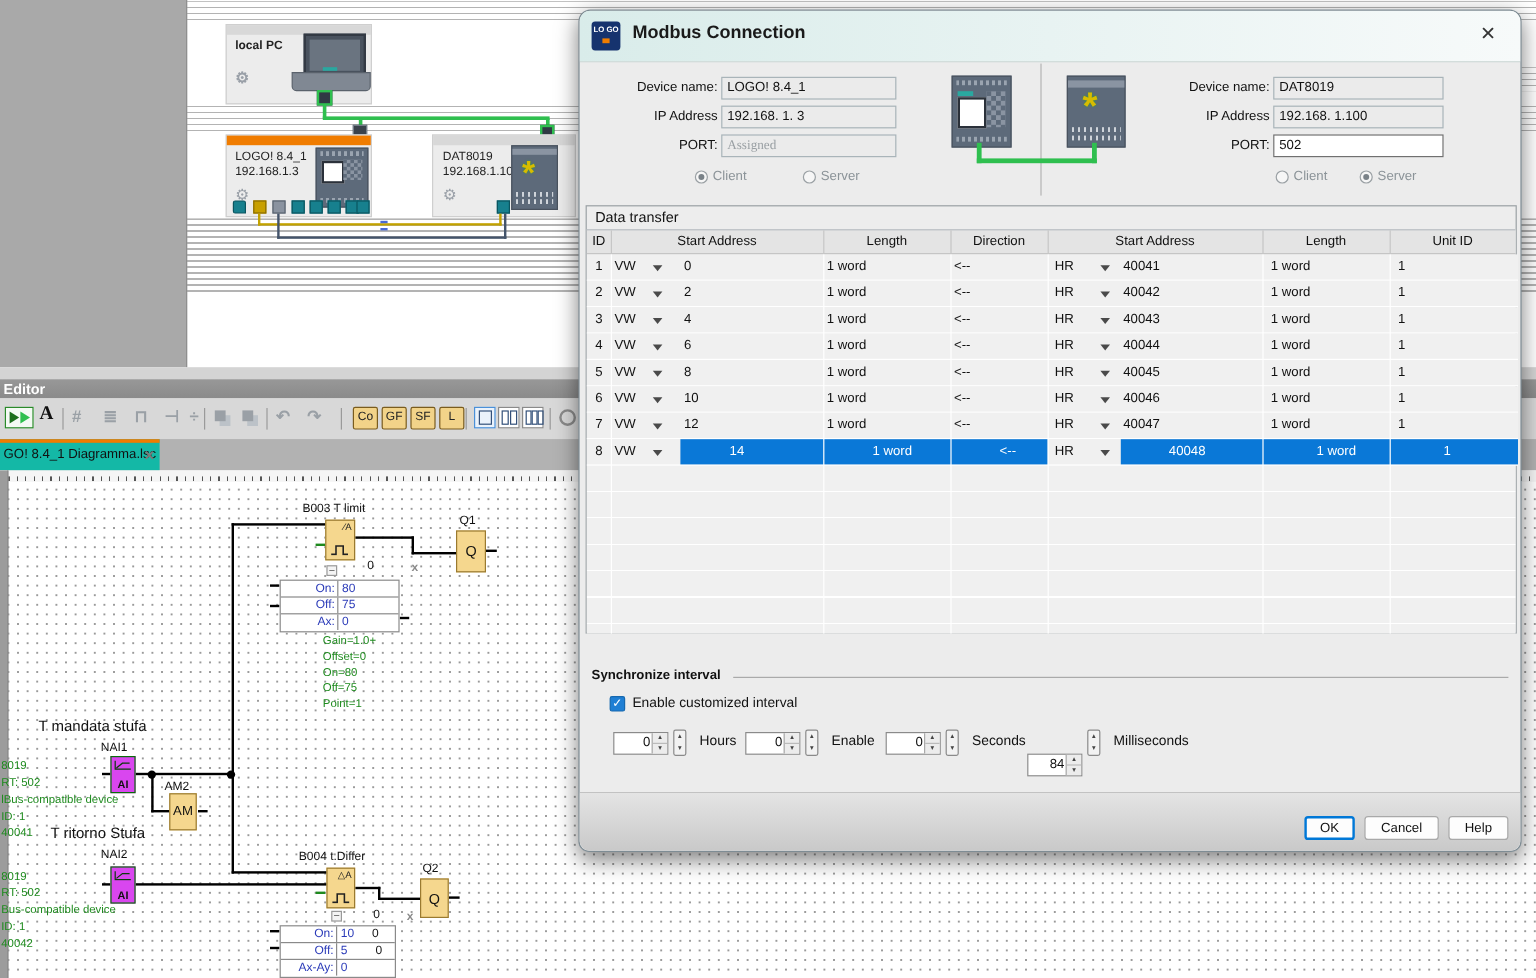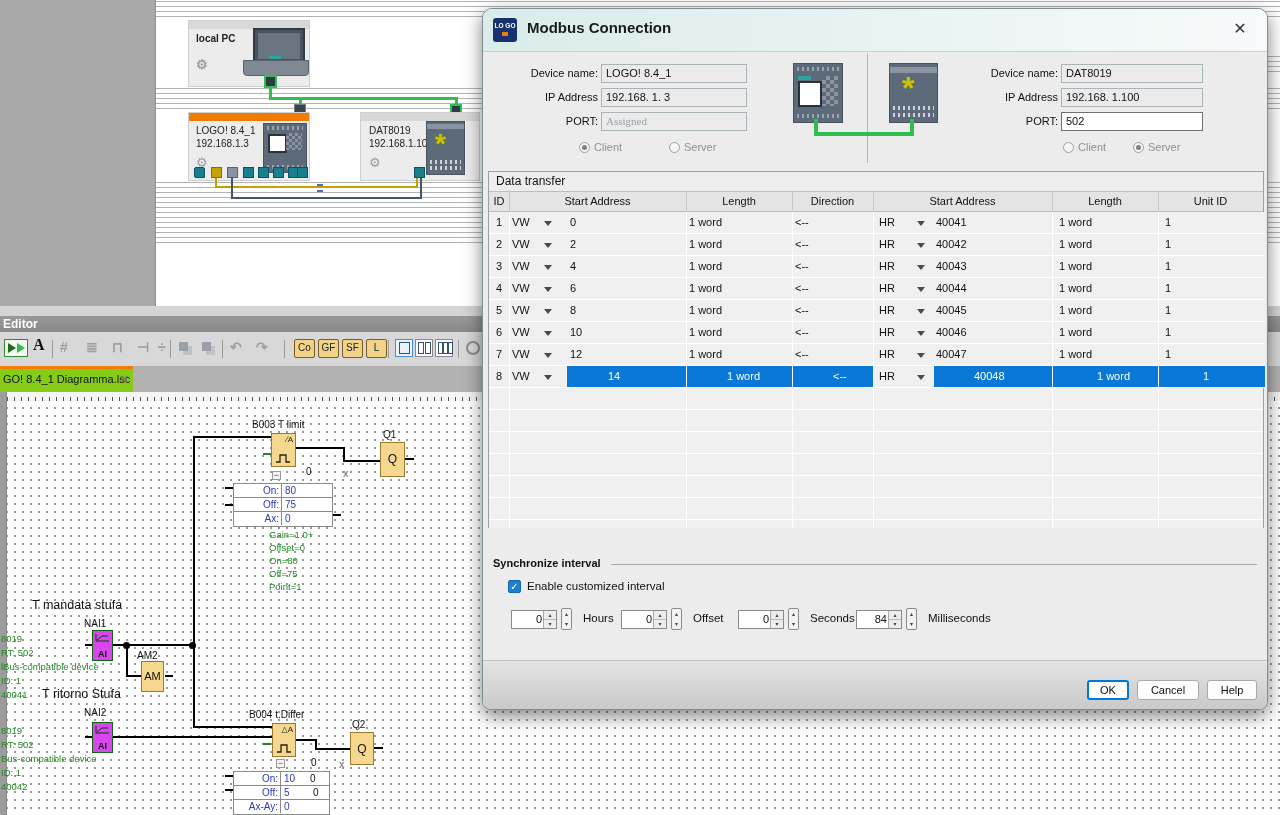--- a/index.html
+++ b/index.html
@@ -40,21 +40,21 @@
   .grayic{position:absolute;top:339px;color:#9aa0a6;font-size:14px;font-weight:bold;}
   .chip{position:absolute;top:339px;width:19px;height:17px;background:#f2d389;border:1px solid #7a5c1e;border-radius:2px;font-size:10px;text-align:center;line-height:16px;color:#222;}
   .colbtn{position:absolute;top:339px;width:18px;height:18px;background:#fff;border:1px solid #8a8a8a;box-sizing:border-box;}
   .colbtn.on{border:1px solid #4a90d9;background:#eaf2fb;}
   .colbtn i{position:absolute;top:2px;bottom:2px;border:1px solid #33507a;}
   .layeric{position:absolute;top:342px;width:9px;height:9px;background:#9aa0a6;box-shadow:4px 4px 0 #bcc2c8;}
   .convic{position:absolute;left:4px;top:339px;width:24px;height:18px;background:#f4faf4;border:1px solid #2a8a2a;box-sizing:border-box;}
   .convic::before{content:"";position:absolute;left:3px;top:3px;border-left:8px solid #1c6e1c;border-top:5px solid transparent;border-bottom:5px solid transparent;}
   .convic::after{content:"";position:absolute;left:12px;top:3px;border-left:8px solid #2fbf4f;border-top:5px solid transparent;border-bottom:5px solid transparent;}
   .tabbar{position:absolute;left:0;top:366px;width:1280px;height:26px;background:#b2b2b2;}
-  .tab{position:absolute;left:0;top:0;width:133px;height:26px;background:#84cc16;border-top:3px solid #f07c00;box-sizing:border-box;}
+  .tab{position:absolute;left:0;top:0;width:133px;height:26px;background:#14b8a6;border-top:3px solid #f07c00;box-sizing:border-box;}
   .tab .tlabel{position:absolute;left:3px;top:4px;font-size:11px;color:#111;}
   .tabclose{position:absolute;right:4px;top:4px;font-size:11px;color:#7a7a7a;font-weight:bold;}
   .tabclose::before{content:"\2715";}
   .ruler{position:absolute;left:0;top:392px;width:1280px;height:9px;background:#f5f5f5;border-bottom:1px solid #cfcfcf;}
   .ruler .ticks{position:absolute;left:0;bottom:0;width:100%;height:4px;background:repeating-linear-gradient(90deg,#555 0 1px,transparent 1px 7px);}
   .canvas{position:absolute;left:0;top:401px;width:1280px;height:414px;background-color:#fff;background-image:radial-gradient(circle,#9a9a9a 0.9px,transparent 1.1px);background-size:8px 8px;background-position:3px 3px;}
   .lstrip{position:absolute;left:0;top:392px;width:6px;height:423px;background:#9c9c9c;border-right:1px solid #8a8a8a;}
   
   .w{position:absolute;background:#000;}
   .gd{position:absolute;background:#1e8a1e;}
@@ -575,30 +575,30 @@
         <span class="sbtns"></span>
       </div>
     <span class="swidget" style="left:78px;top:599px;"></span>
     <span class="slab" style="left:100px;top:603px;">Hours</span>
 
     <div class="spin" style="left:138px;top:601px;">
         <span class="spv">0</span>
         <span class="sbtns"></span>
       </div>
     <span class="swidget" style="left:188px;top:599px;"></span>
-    <span class="slab" style="left:210px;top:603px;">Offset</span>
+    <span class="slab" style="left:210px;top:603px;">Enable</span>
 
     <div class="spin" style="left:255px;top:601px;">
         <span class="spv">0</span>
         <span class="sbtns"></span>
       </div>
     <span class="swidget" style="left:305px;top:599px;"></span>
     <span class="slab" style="left:327px;top:603px;">Seconds</span>
 
-    <div class="spin" style="left:373px;top:601px;">
+    <div class="spin" style="left:373px;top:619px;">
         <span class="spv">84</span>
         <span class="sbtns"></span>
       </div>
     <span class="swidget" style="left:423px;top:599px;"></span>
     <span class="slab" style="left:445px;top:603px;">Milliseconds</span>
 
     <div class="dfooter">
       <div class="btn primary" style="left:604px;top:19px;width:42px;">OK</div>
       <div class="btn" style="left:654px;top:19px;width:62px;">Cancel</div>
       <div class="btn" style="left:724px;top:19px;width:50px;">Help</div>

